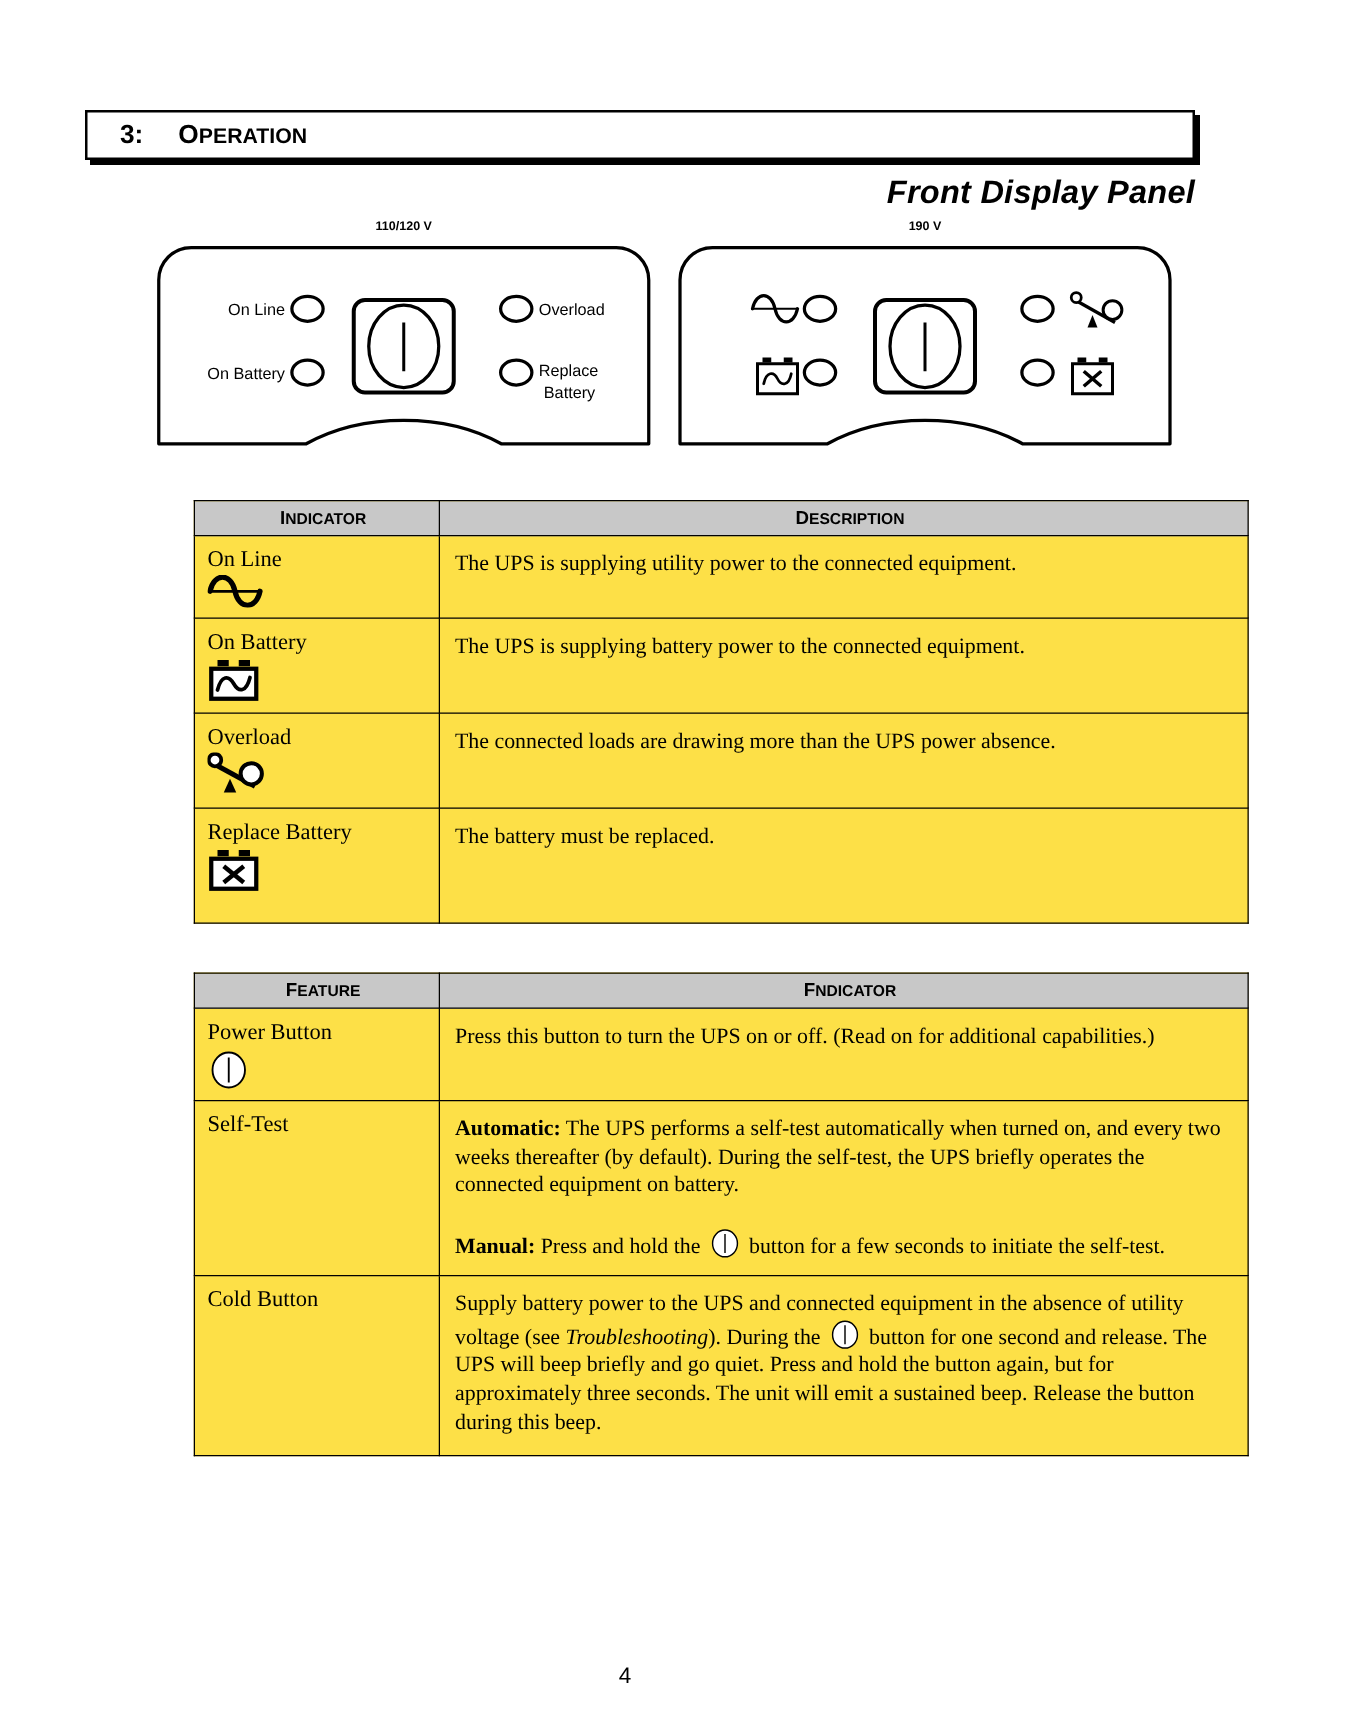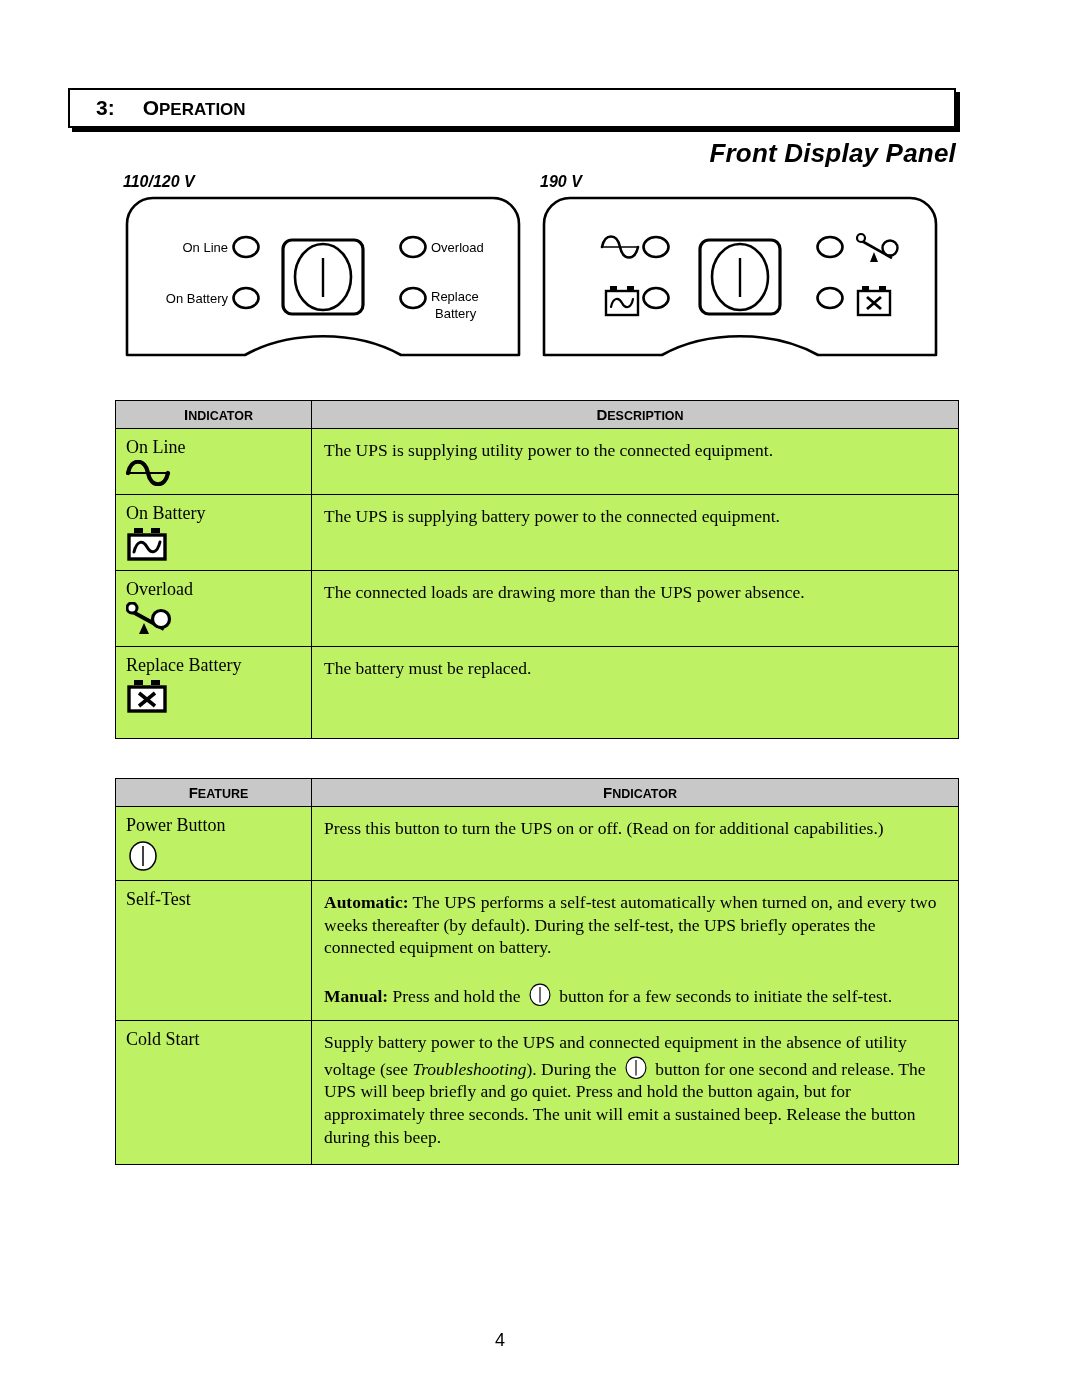--- a/index.html
+++ b/index.html
@@ -73,35 +73,36 @@
   }
   .panel-wrap {
     position: absolute;
     top: 0;
     width: 400px;
     height: 195px;
   }
   #panel-left  { left: 5px; }
   #panel-right { left: 422px; }
   .panel-caption {
-    font-family: "Liberation Sans", sans-serif;
-    font-style: italic;
-    font-weight: bold;
-    font-size: 16px;
+    text-align: center;
+    font-family: "Liberation Sans", sans-serif;
+    font-weight: bold;
+    font-size: 10px;
     height: 22px;
     line-height: 20px;
   }
   .panel-svg-holder { width: 400px; height: 165px; }
 
   
   table.doc-table {
     position: absolute;
     border-collapse: collapse;
     table-layout: fixed;
-    background: #bef264;
+    background: #fde047;
+    margin-left: 40px;
   }
   table.doc-table td, table.doc-table th {
     border: 1px solid #000;
     vertical-align: top;
     padding: 0;
   }
   .th-cell {
     background: #c8c8c8;
     font-family: "Liberation Sans", sans-serif;
     font-weight: bold;
@@ -373,21 +374,21 @@
       <p><b>Automatic:</b><span> The UPS performs a self-test automatically when turned on, and every two weeks thereafter (by default). During the self-test, the UPS briefly operates the connected equipment on battery.</span></p>
       <p><b>Manual:</b><span> Press and hold the </span><span class="inline-pwr"><svg width="26" height="26" viewBox="0 0 34 34">
                 <ellipse cx="17" cy="18" rx="13" ry="14" fill="#ffffff" stroke="#000000" stroke-width="1.5"></ellipse>
                 <line x1="17" y1="8" x2="17" y2="28" stroke="#000000" stroke-width="1.5"></line>
               </svg></span><span> button for a few seconds to initiate the self-test.</span></p>
     </td>
   </tr>
 
   <tr class="r-cold">
     <td class="label-cell">
-      <span class="lbl-text">Cold Start</span>
+      <span class="lbl-text">Cold Button</span>
     </td>
     <td class="desc-cell">
       <p><span>Supply battery power to the UPS and connected equipment in the absence of utility voltage (see </span><i>Troubleshooting</i><span>). During the </span><span class="inline-pwr"><svg width="26" height="26" viewBox="0 0 34 34">
                 <ellipse cx="17" cy="18" rx="13" ry="14" fill="#ffffff" stroke="#000000" stroke-width="1.5"></ellipse>
                 <line x1="17" y1="8" x2="17" y2="28" stroke="#000000" stroke-width="1.5"></line>
               </svg></span><span> button for one second and release. The UPS will beep briefly and go quiet. Press and hold the button again, but for approximately three seconds. The unit will emit a sustained beep. Release the button during this beep.</span></p>
     </td>
   </tr>
 </tbody>
   </table>

